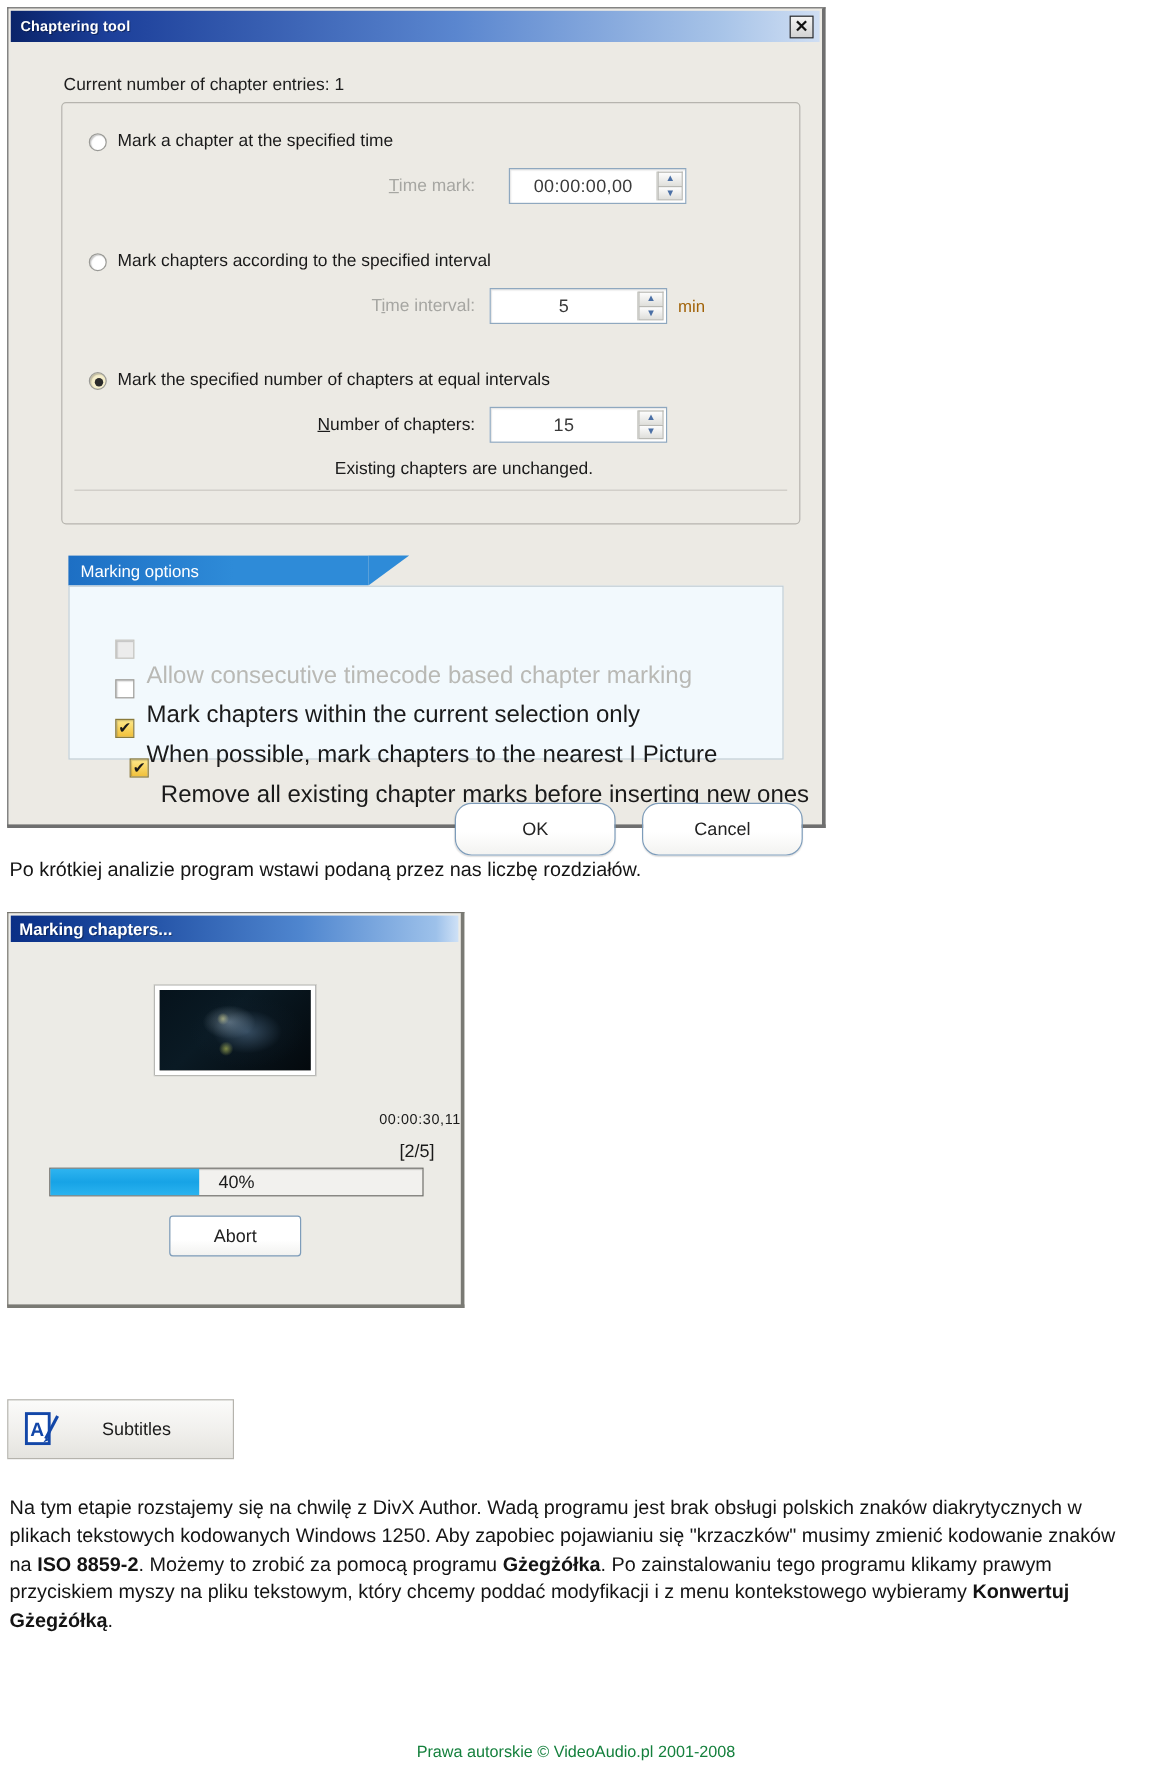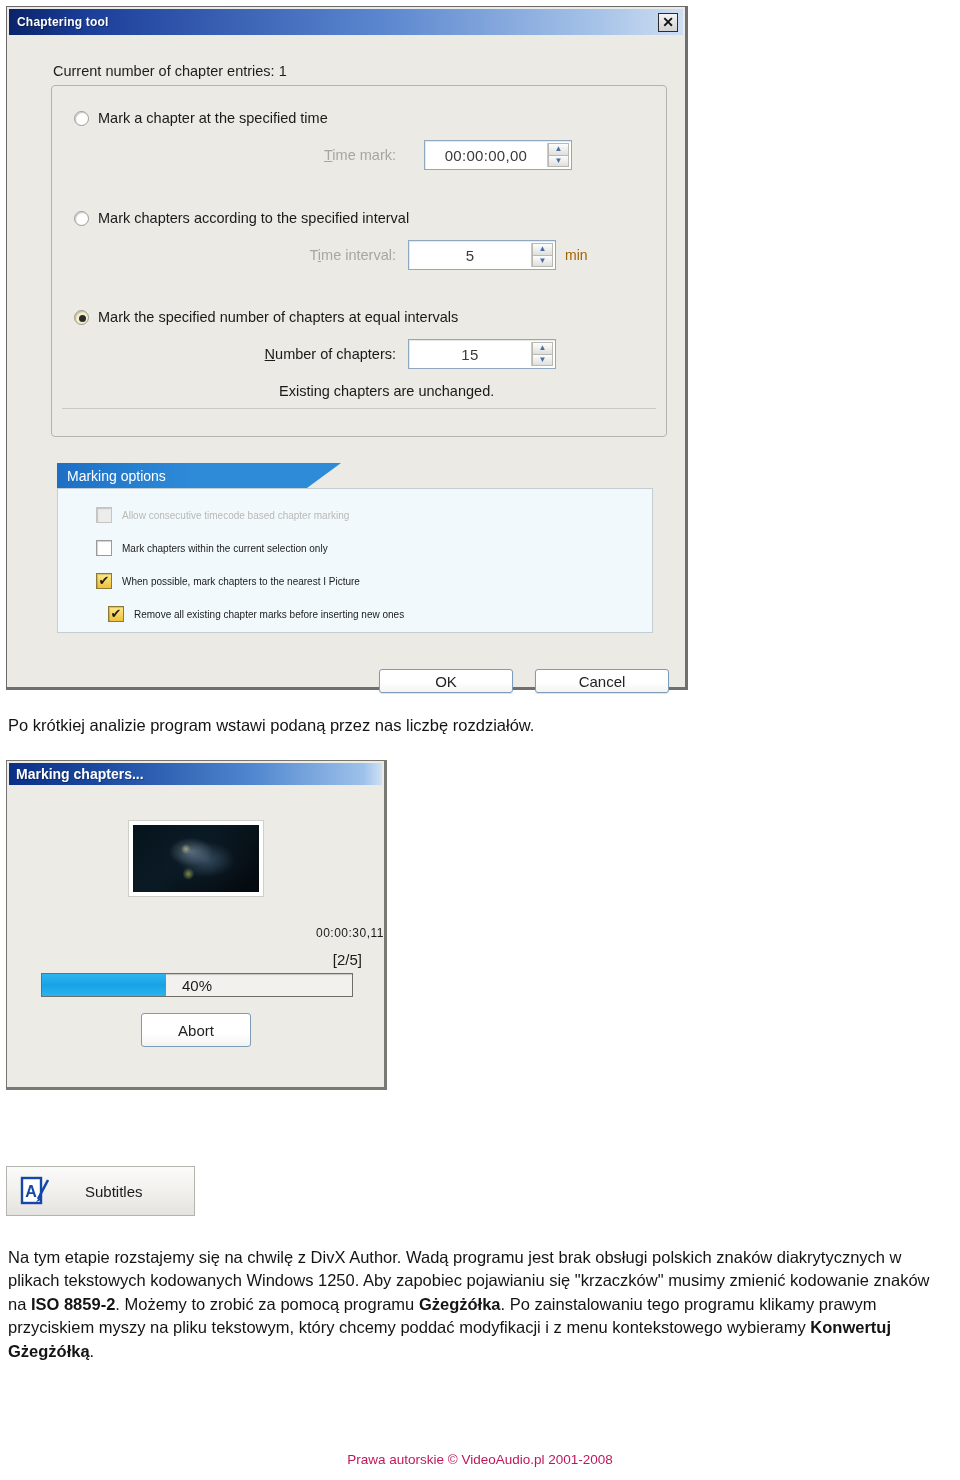--- a/index.html
+++ b/index.html
@@ -131,27 +131,27 @@
     display: flex; align-items: center; justify-content: center;
   }
   .chk.dim { background: #ececec; border-color: #c5c5c1; }
   .chk.on {
     background: linear-gradient(to bottom,#ffe98a,#f0c03a);
     border: 1px solid #8a7a3a;
   }
   .chk.on::after {
     content: "✔"; font-size: 13px; color: #1a1a1a; line-height: 1; margin-top: -1px;
   }
-  .chk-label { font-size: 10px; margin-left: 10px; color: #1a1a1a; white-space: nowrap; }
+  .chk-label { font-size: 20px; margin-left: 10px; color: #1a1a1a; white-space: nowrap; margin-top: 45px; }
   .chk-label.dim { color: #b9b9b5; }
 
   .dlg-btn {
-    position: absolute; height: 24px; width: 134px;
+    position: absolute; height: 44px; width: 134px;
     background: linear-gradient(to bottom,#ffffff 0%,#ffffff 55%,#f3f3f1 100%);
-    border: 1px solid #7d9cba; border-radius: 3px;
+    border: 1px solid #7d9cba; border-radius: 14px;
     display: flex; align-items: center; justify-content: center;
     font-size: 15px; color: #222;
     box-shadow: 0 1px 1px rgba(0,0,0,.12);
   }
   #ok-btn { left: 370px; top: 632px; }
   #cancel-btn { left: 526px; top: 632px; }
 
   
   .para {
     position: absolute; left: 8px; width: 944px;
@@ -225,21 +225,21 @@
     width: 189px; height: 50px;
     background: linear-gradient(to bottom,#fbfbfa 0%,#f0efec 55%,#e4e3df 100%);
     border: 1px solid #b5b3ad;
     display: flex; align-items: center;
   }
   .sub-icon { position: relative; width: 32px; height: 32px; margin-left: 12px; flex: none; }
   .sub-label { font-size: 15px; color: #1a1a1a; margin-left: 34px; }
 
   .footer {
     position: absolute; left: 0; right: 0; top: 1452px;
-    text-align: center; font-size: 13.5px; color: #be185d;
+    text-align: center; font-size: 13.5px; color: #15803d;
   }
 </style>
 </head>
 <body>
 
 <div class="page">
 
   <div class="dlg-chapter">
 
     <div class="titlebar">

